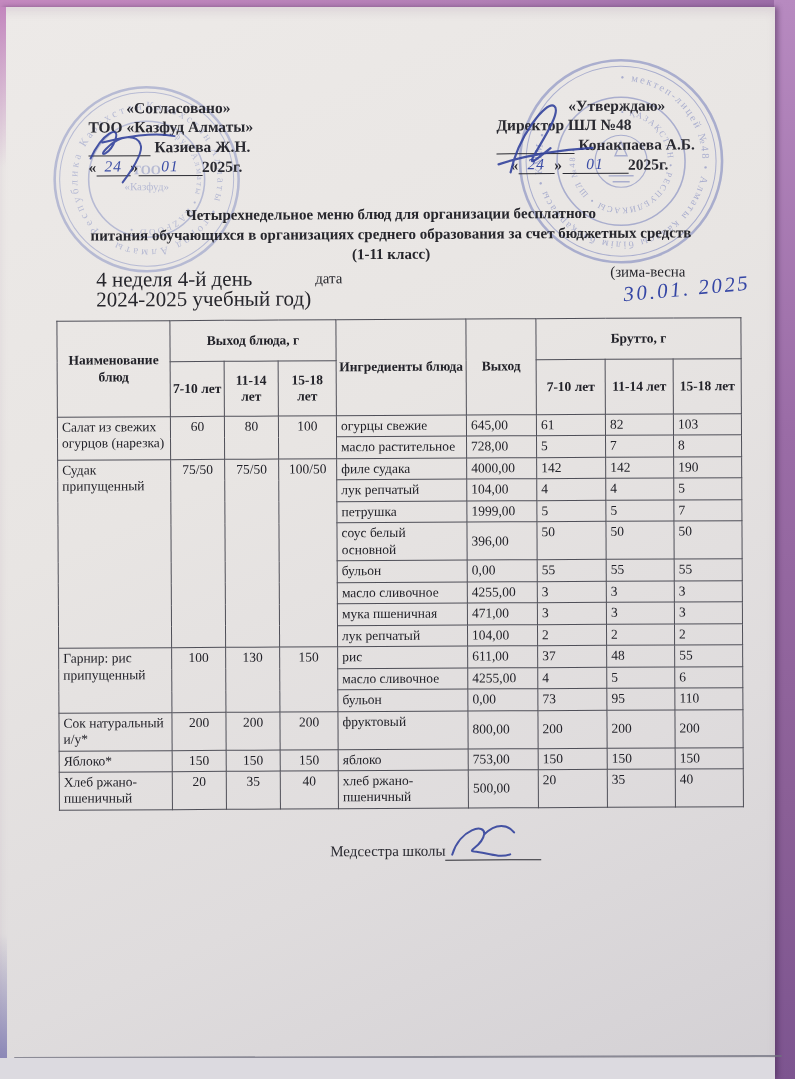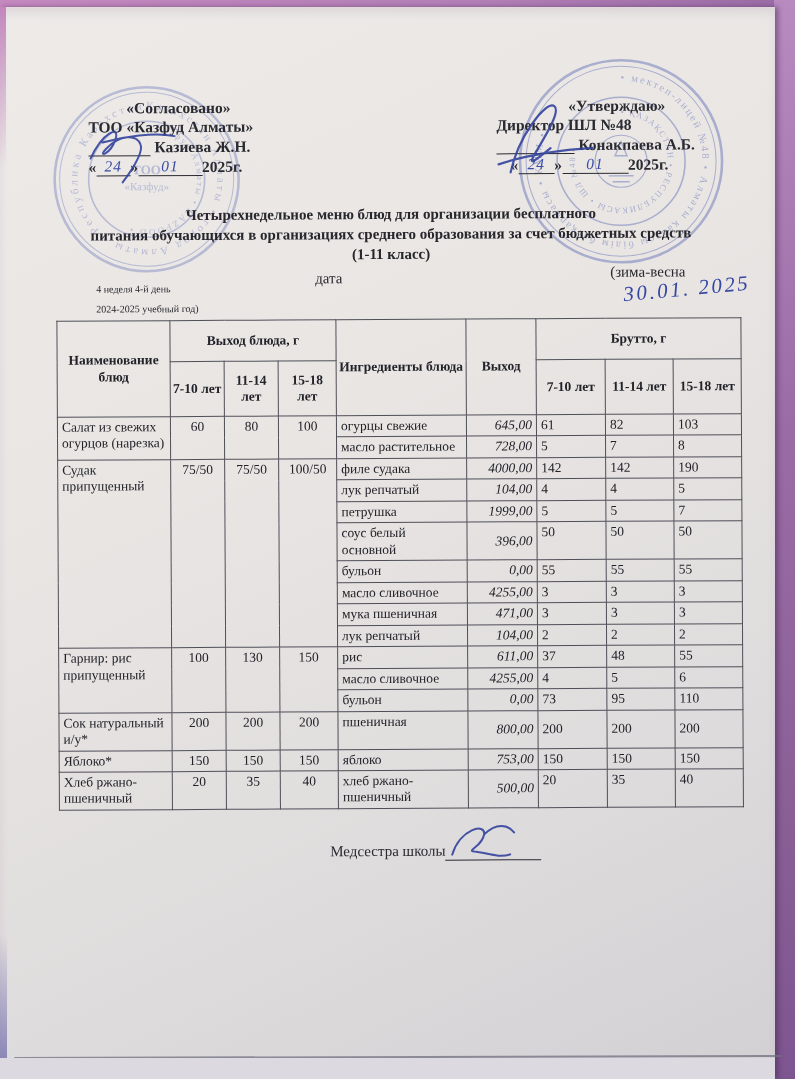--- a/index.html
+++ b/index.html
@@ -33,36 +33,36 @@
 
   
   .approve{position:absolute;font-weight:bold;font-size:15.5px;line-height:19px;color:#2a2a31;}
   .approve .indent1{margin-left:38px;}
   .uline{display:inline-block;border-bottom:1.6px solid #2a2a31;text-align:center;vertical-align:bottom;}
   .hand{font-style:italic;color:#3b4da6;font-weight:normal;letter-spacing:1px;}
 
   .title-block{position:absolute;left:60px;top:197px;width:664px;text-align:center;
     font-weight:bold;font-size:15px;line-height:20px;color:#26262c;}
 
-  .subleft{position:absolute;left:97px;top:271px;font-size:10px;line-height:20px;}
+  .subleft{position:absolute;left:97px;top:261px;font-size:21px;line-height:20px;}
   .data-label{position:absolute;left:316px;top:263px;font-size:15px;}
   .season{position:absolute;left:611px;top:258px;font-size:15px;}
   .hwdate{position:absolute;left:624px;top:271px;font-size:21px;color:#3546a5;
     font-style:italic;letter-spacing:2.5px;transform:rotate(-5deg);white-space:nowrap;}
 
   table.menu{position:absolute;left:57px;top:312px;width:684px;border-collapse:collapse;
     font-size:13.5px;line-height:1.22;color:#222229;table-layout:fixed;}
   table.menu th,table.menu td{border:1.5px solid #4f4f58;padding:2px 4px;overflow:hidden;}
   table.menu th{font-weight:bold;text-align:center;vertical-align:middle;padding:4px 2px;}
   tr.h1 th{height:32px;}
   tr.h2 th{height:46px;}
   td.dish{text-align:left;vertical-align:top;font-weight:normal;}
   td.out{text-align:center;vertical-align:top;}
   td.ing{text-align:left;vertical-align:top;}
-  td.price{text-align:right;vertical-align:middle;font-style:italic;}
+  td.price{text-align:left;vertical-align:middle;}
   td.b{text-align:left;vertical-align:top;}
 
   .nurse{position:absolute;left:328px;top:836px;font-size:15px;color:#2a2a31;}
   .nurse .sig-line{display:inline-block;width:96px;border-bottom:1.4px solid #2a2a31;}
 </style>
 </head>
 <body>
 
 <div class="band-top"></div>
 <div class="band-right"></div>
@@ -272,21 +272,21 @@
           <td class="b">73</td>
           <td class="b">95</td>
           <td class="b">110</td>
         </tr>
 
         <tr>
           <td class="dish">Сок натуральный и/у*</td>
           <td class="out">200</td>
           <td class="out">200</td>
           <td class="out">200</td>
-          <td class="ing">пшеничная</td>
+          <td class="ing">фруктовый</td>
           <td class="price">800,00</td>
           <td class="b" style="vertical-align:middle">200</td>
           <td class="b" style="vertical-align:middle">200</td>
           <td class="b" style="vertical-align:middle">200</td>
         </tr>
 
         <tr>
           <td class="dish">Яблоко*</td>
           <td class="out">150</td>
           <td class="out">150</td>

